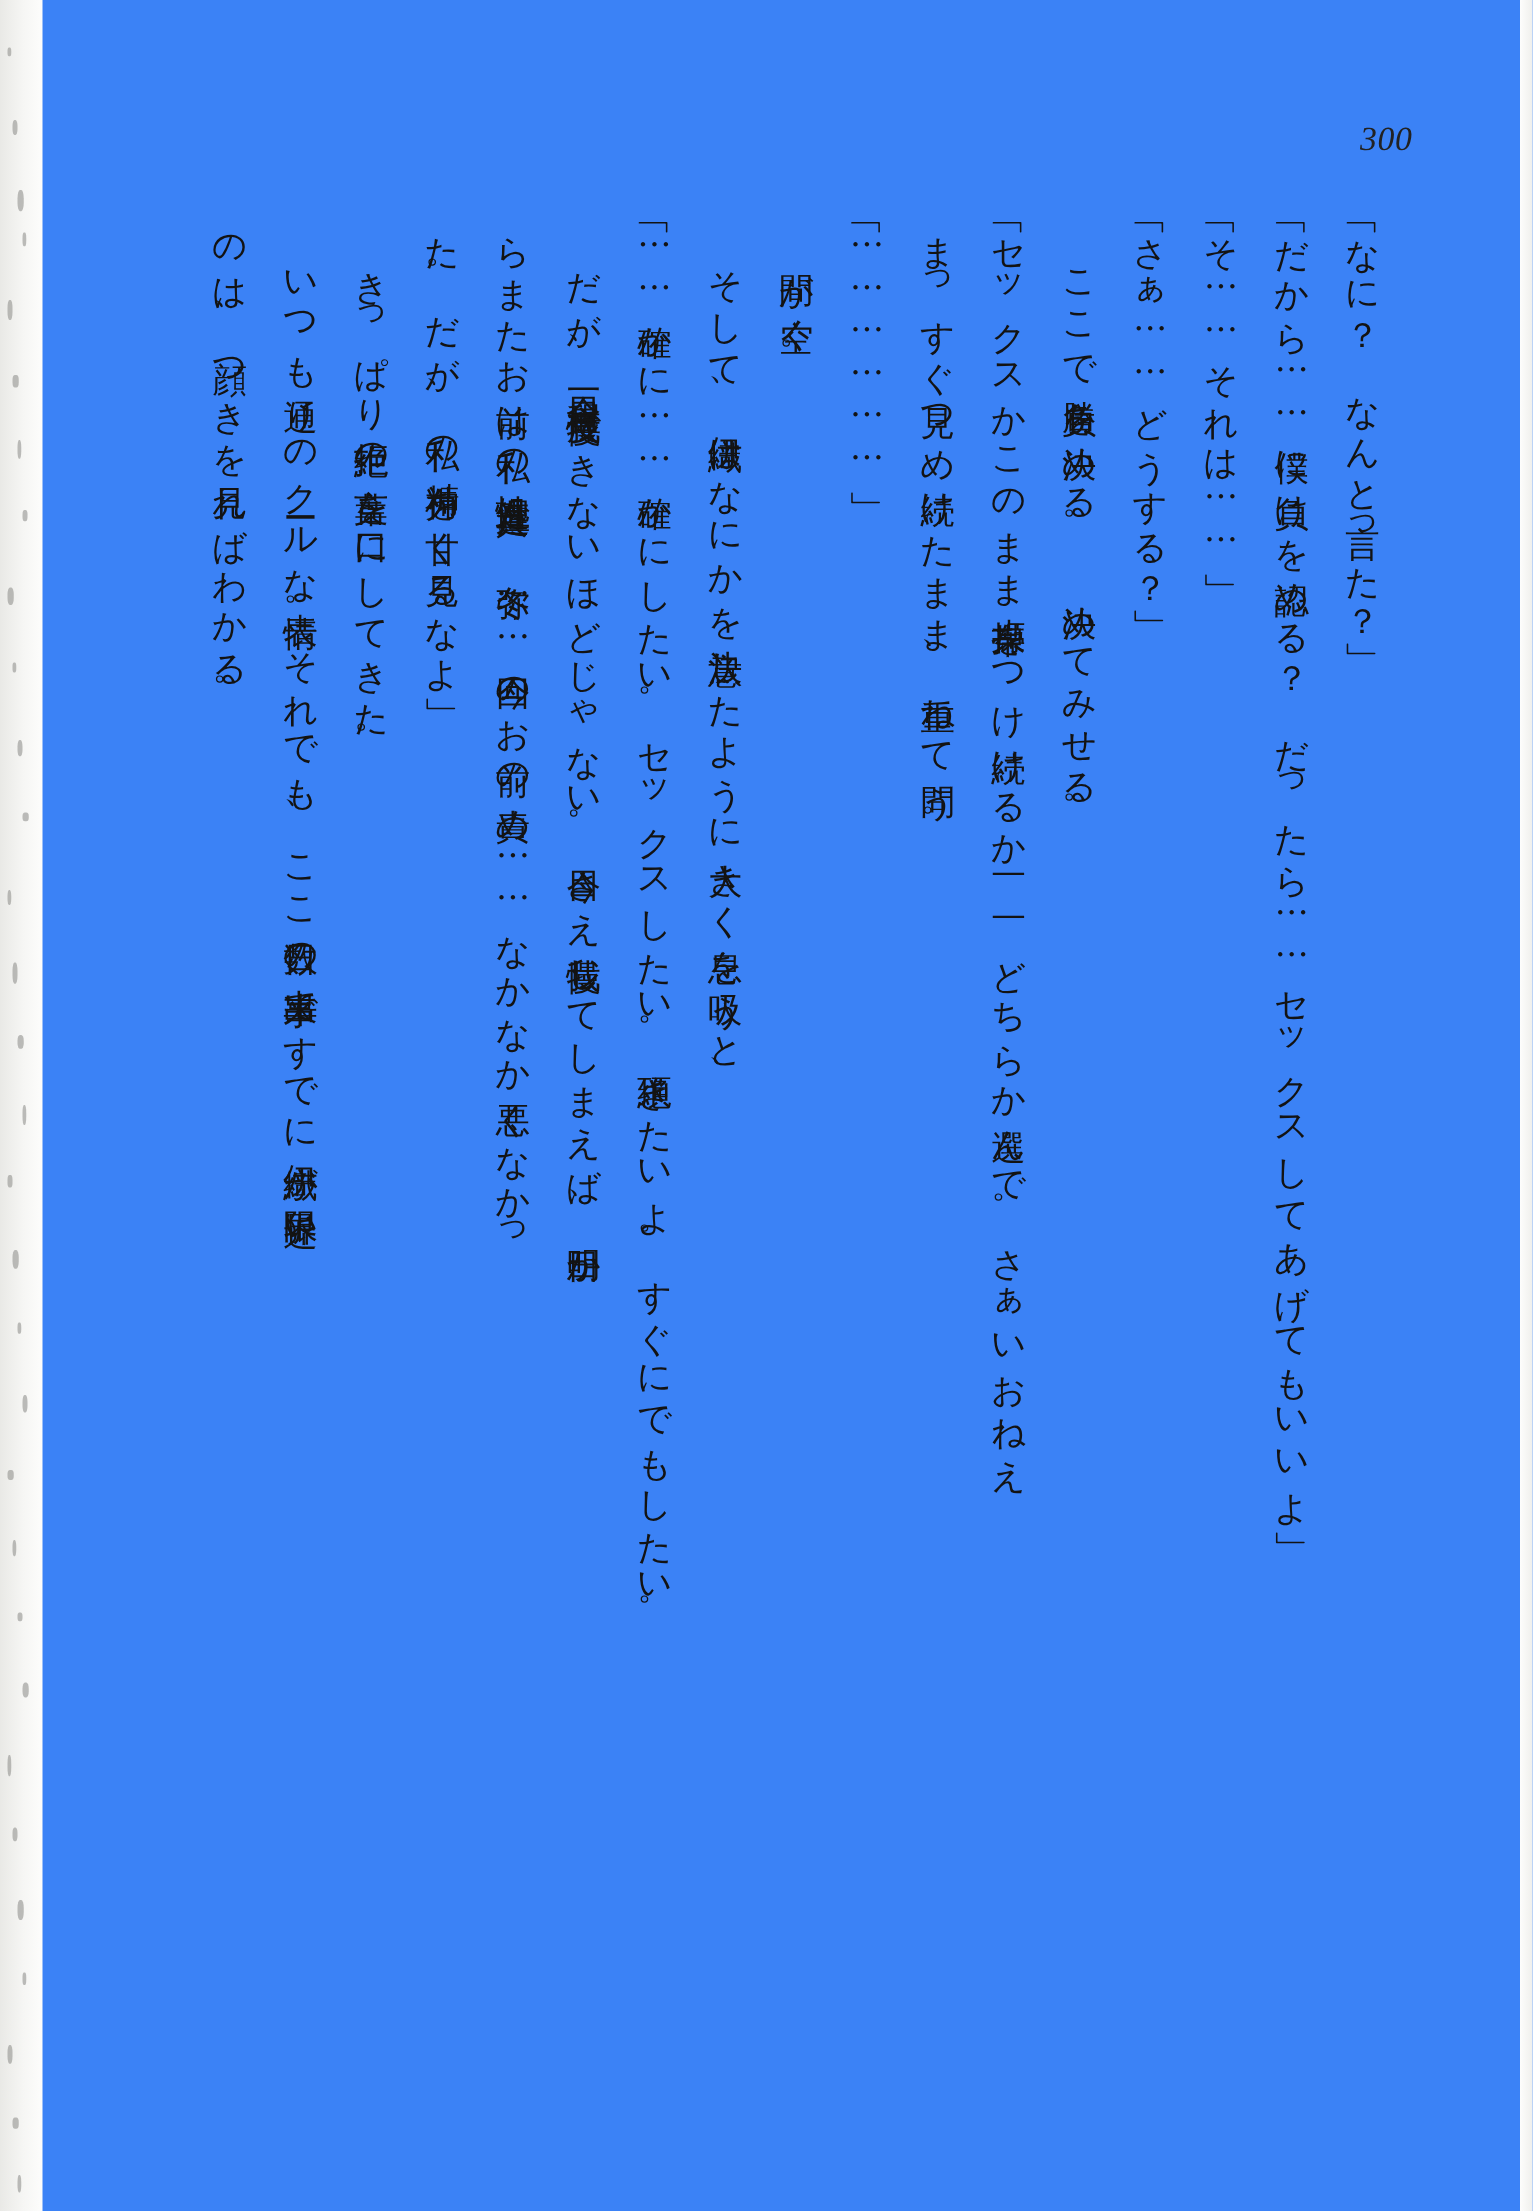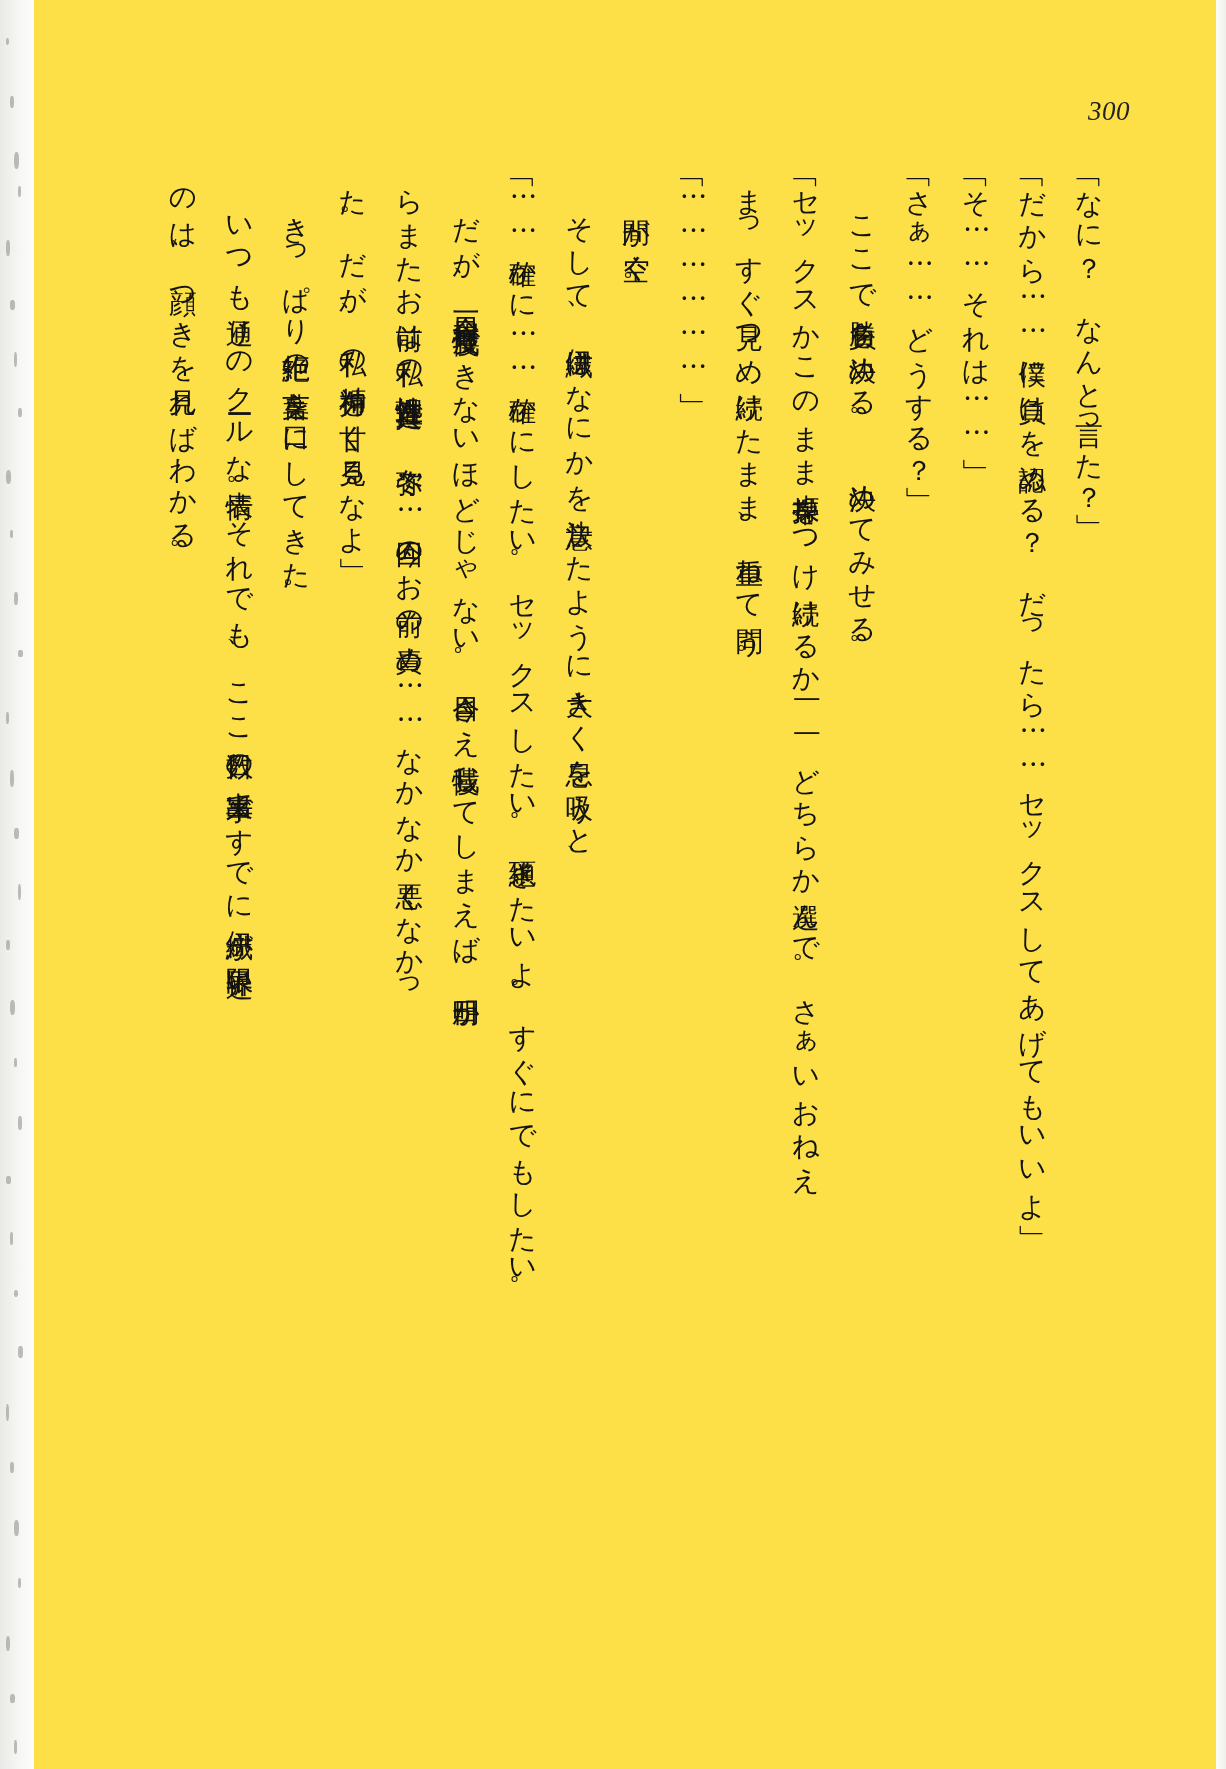--- a/index.html
+++ b/index.html
@@ -13,21 +13,21 @@
     position: relative;
     font-family: "Liberation Serif", "DejaVu Serif", serif;
     color: #1a1a1a;
     overflow: hidden;
   }
 
   
   #page {
     position: absolute;
     inset: 0;
-    background: #fde047;
+    background: #3b82f6;
   }
 
   
   #gutter {
     position: absolute;
     top: 0;
     left: 0;
     width: 34px;
     height: 100%;
     background: linear-gradient(to right, #e9e9e6 0%, #f6f6f4 55%, #fdfdfc 100%);

